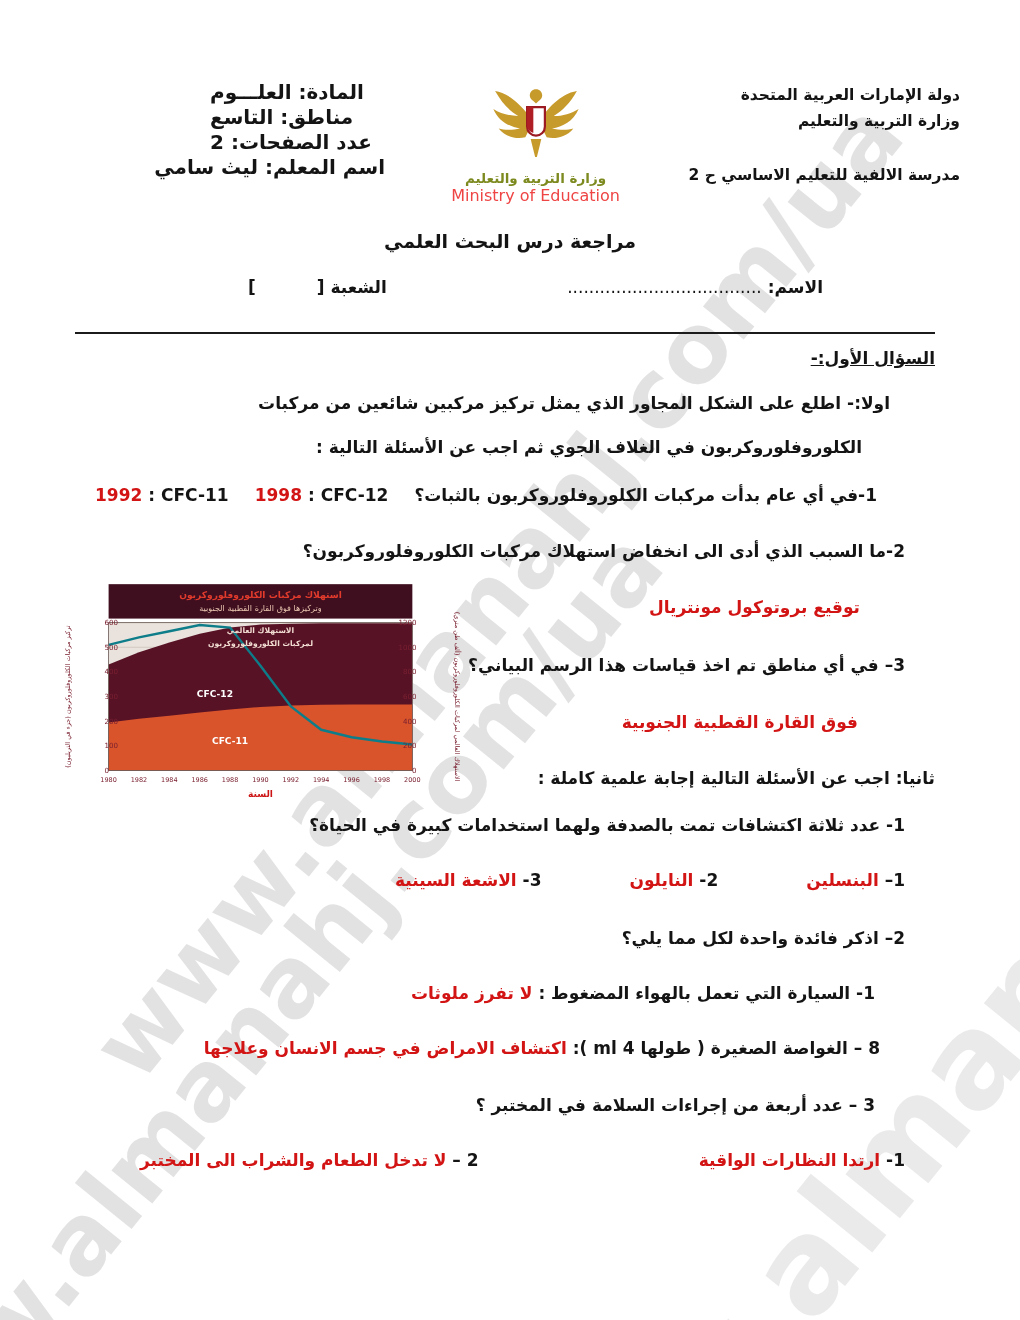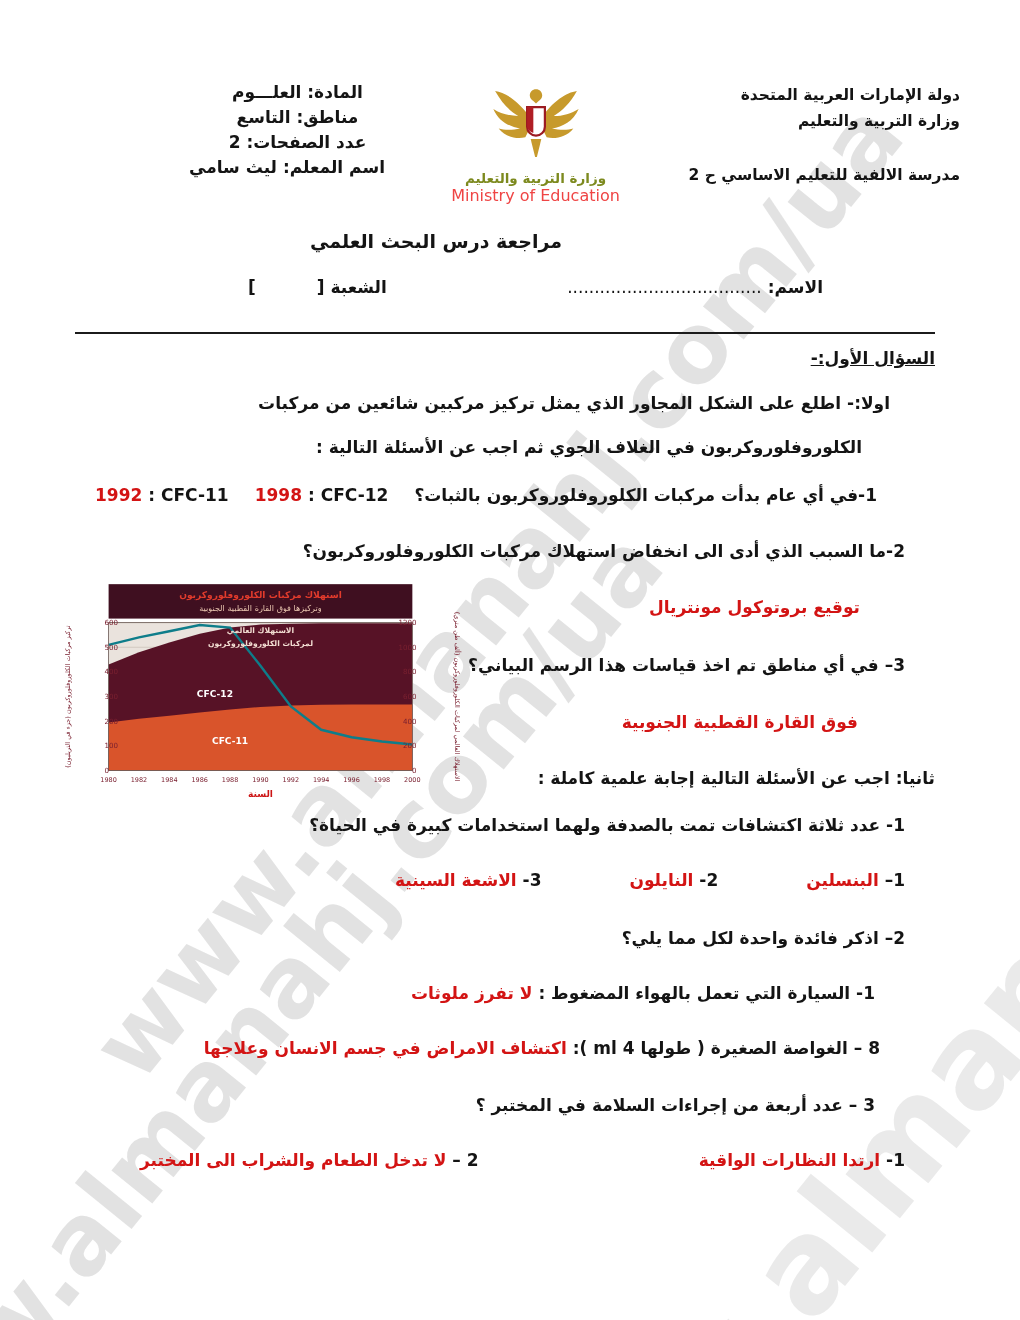--- a/index.html
+++ b/index.html
@@ -9,30 +9,30 @@
     font-family:"DejaVu Sans","Liberation Sans",sans-serif;color:#141414;
   }
   .abs{position:absolute}
   
   .wm{position:absolute;z-index:0;color:#b5b5b5;opacity:.38;font-weight:bold;
       white-space:nowrap;transform-origin:0 0;user-select:none}
   .wm1{left:70px;top:1030px;font-size:96px;transform:rotate(-51deg)}
   .wm2{left:-170px;top:1460px;font-size:96px;transform:rotate(-51deg)}
   .wm3{left:470px;top:1560px;font-size:128px;transform:rotate(-51deg);opacity:.28}
   
-  .hdr-left{left:210px;top:80px;width:175px;text-align:center;font-weight:bold;
-            font-size:17px;line-height:25px;white-space:nowrap;z-index:2}
+  .hdr-left{left:210px;top:80px;width:175px;text-align:left;font-weight:bold;
+            font-size:20px;line-height:25px;white-space:nowrap;z-index:2}
   .hdr-right{left:665px;top:82px;width:295px;font-weight:bold;
              font-size:15.5px;line-height:26px;white-space:nowrap;z-index:2}
   .hdr-right .school{margin-top:28px}
   .hdr-logo{left:438px;top:84px;width:195px;text-align:center;z-index:2}
   .logo-ar{font-size:13.5px;font-weight:bold;color:#7d8a1f;margin-top:2px}
   .logo-en{font-size:16px;font-weight:normal;color:#ef4444}
   
-  .doc-title{left:310px;top:230px;width:400px;text-align:left;font-weight:bold;
+  .doc-title{left:310px;top:230px;width:400px;text-align:center;font-weight:bold;
              font-size:19px;z-index:2}
   .name-row{left:248px;top:277px;width:575px;display:flex;justify-content:space-between;
             font-weight:bold;font-size:17px;z-index:2}
   .name-row .dots{font-weight:normal;letter-spacing:1px}
   .name-row .brk{margin-right:55px}
   .rule{left:75px;top:332px;width:860px;border-top:2px solid #1b1b1b;z-index:2}
   
   .line{position:absolute;font-weight:bold;font-size:17px;white-space:nowrap;z-index:2}
   .row{position:absolute;display:flex;justify-content:space-between;font-weight:bold;
        font-size:17px;white-space:nowrap;z-index:2}

